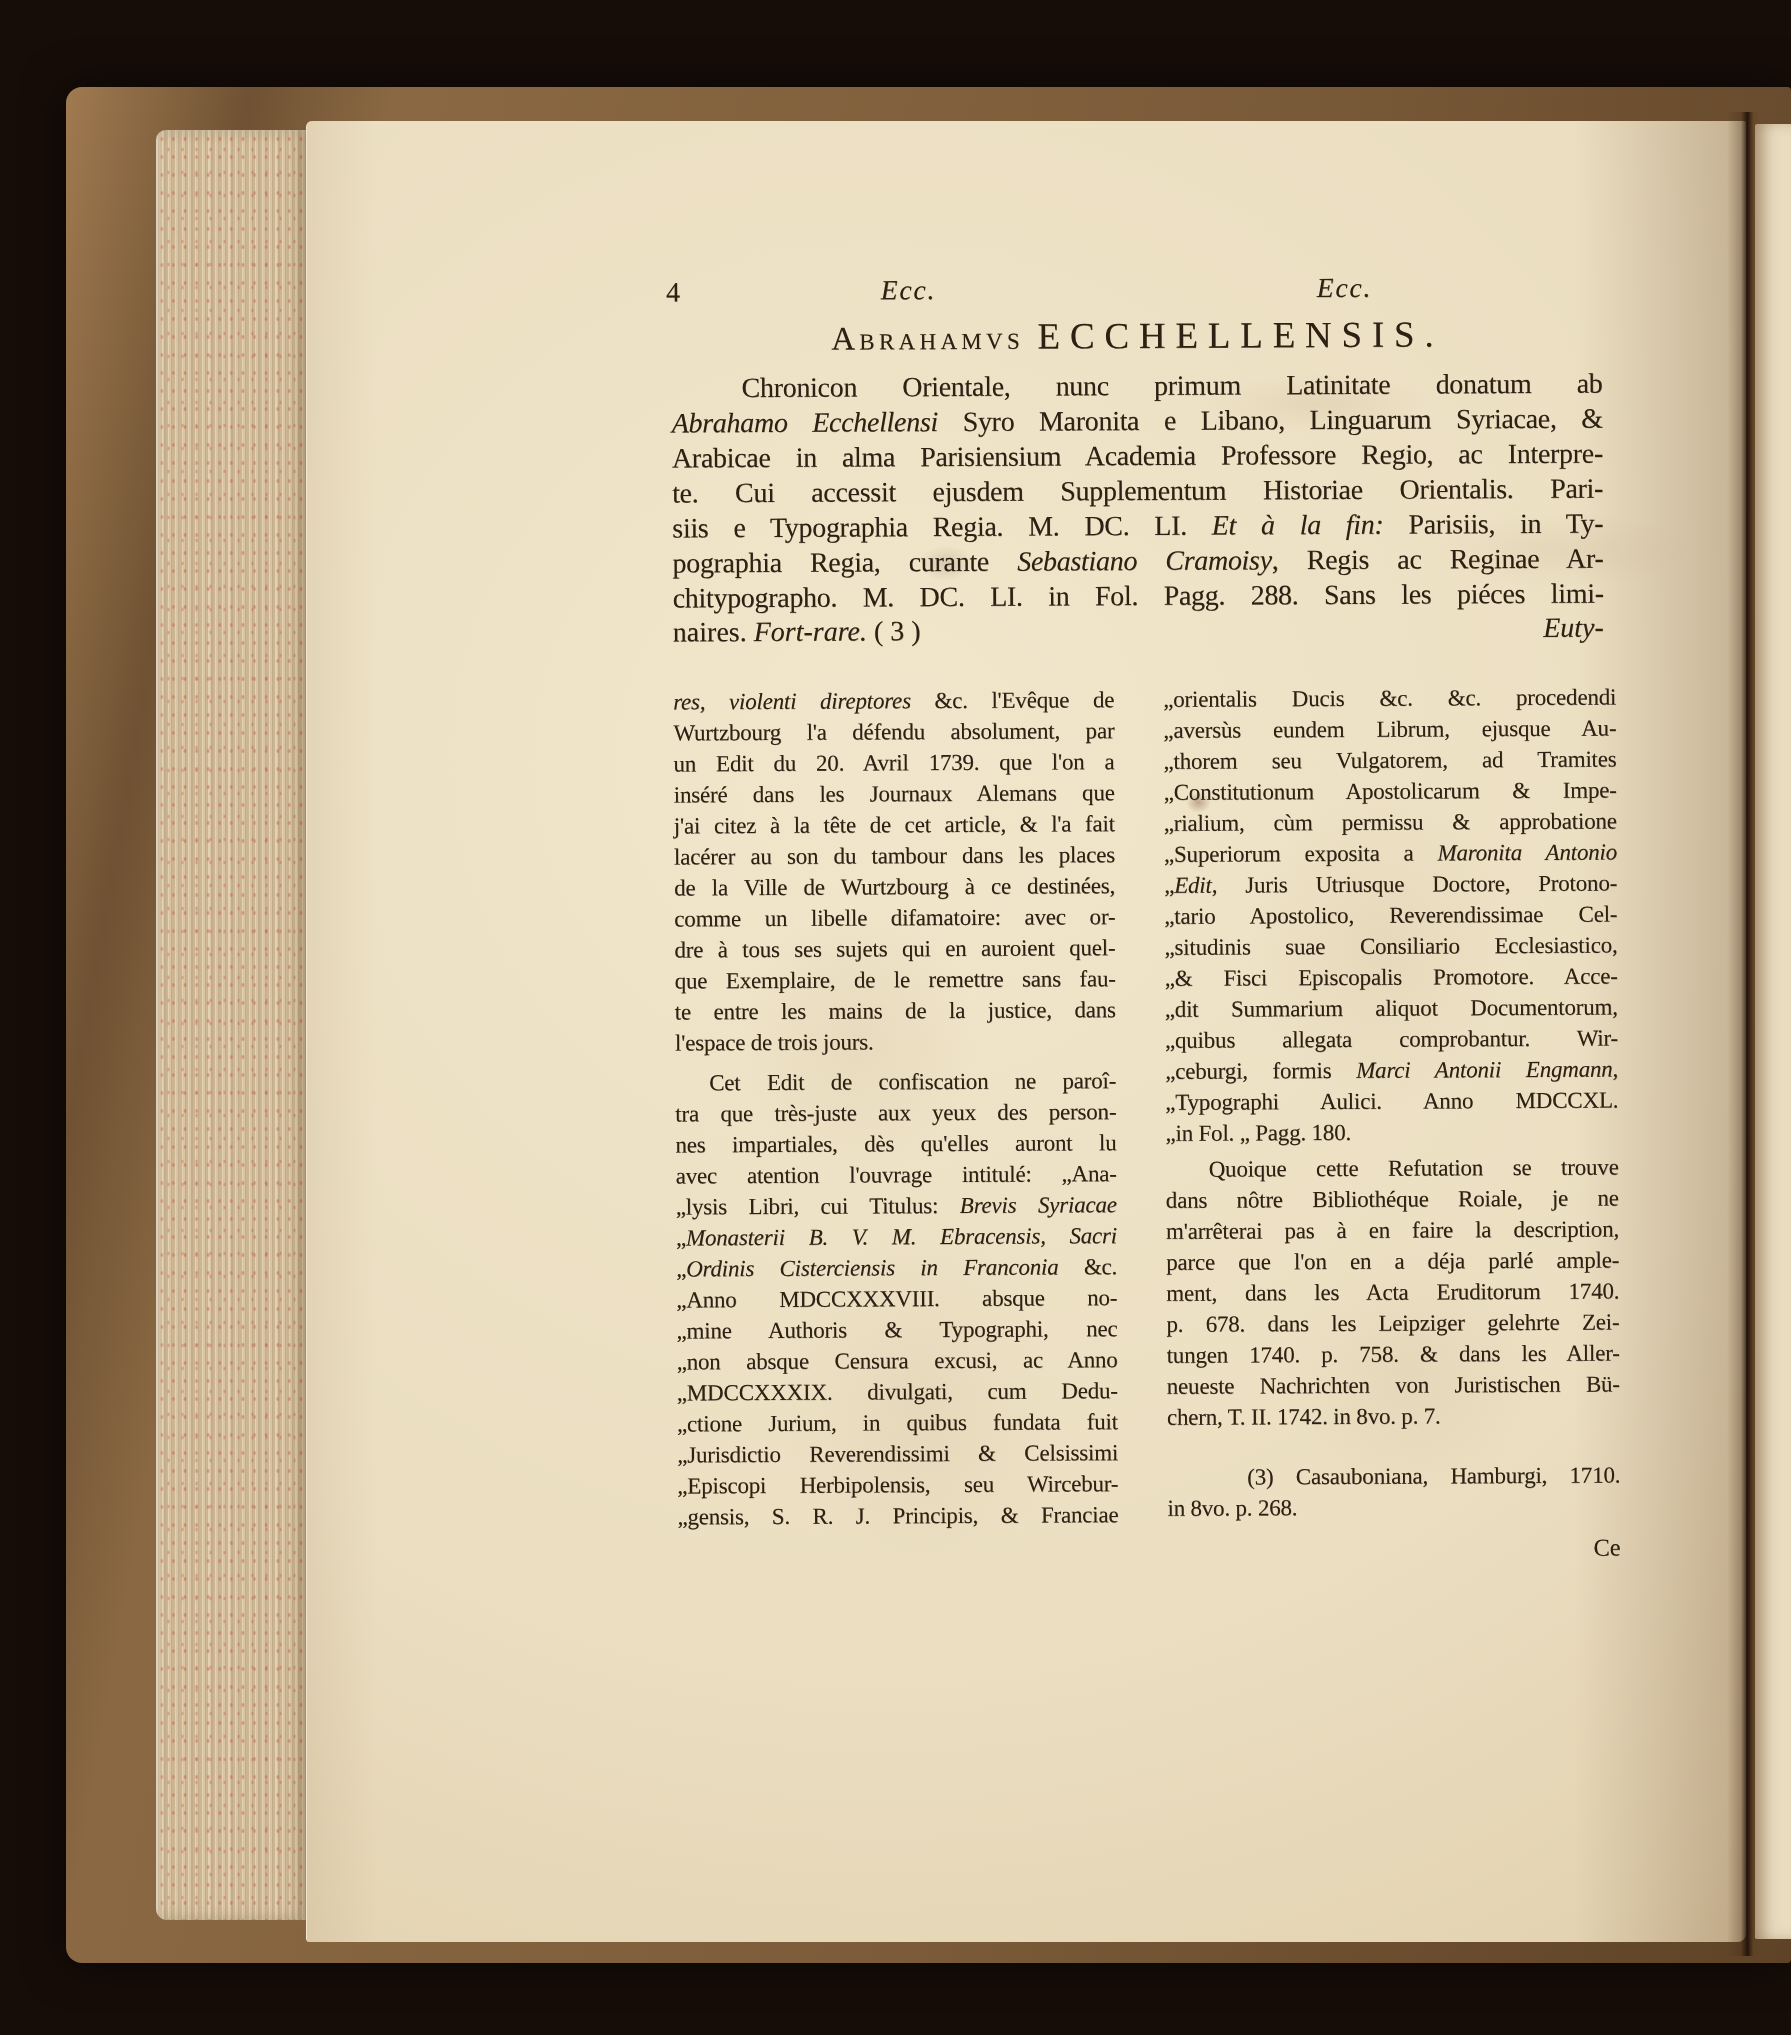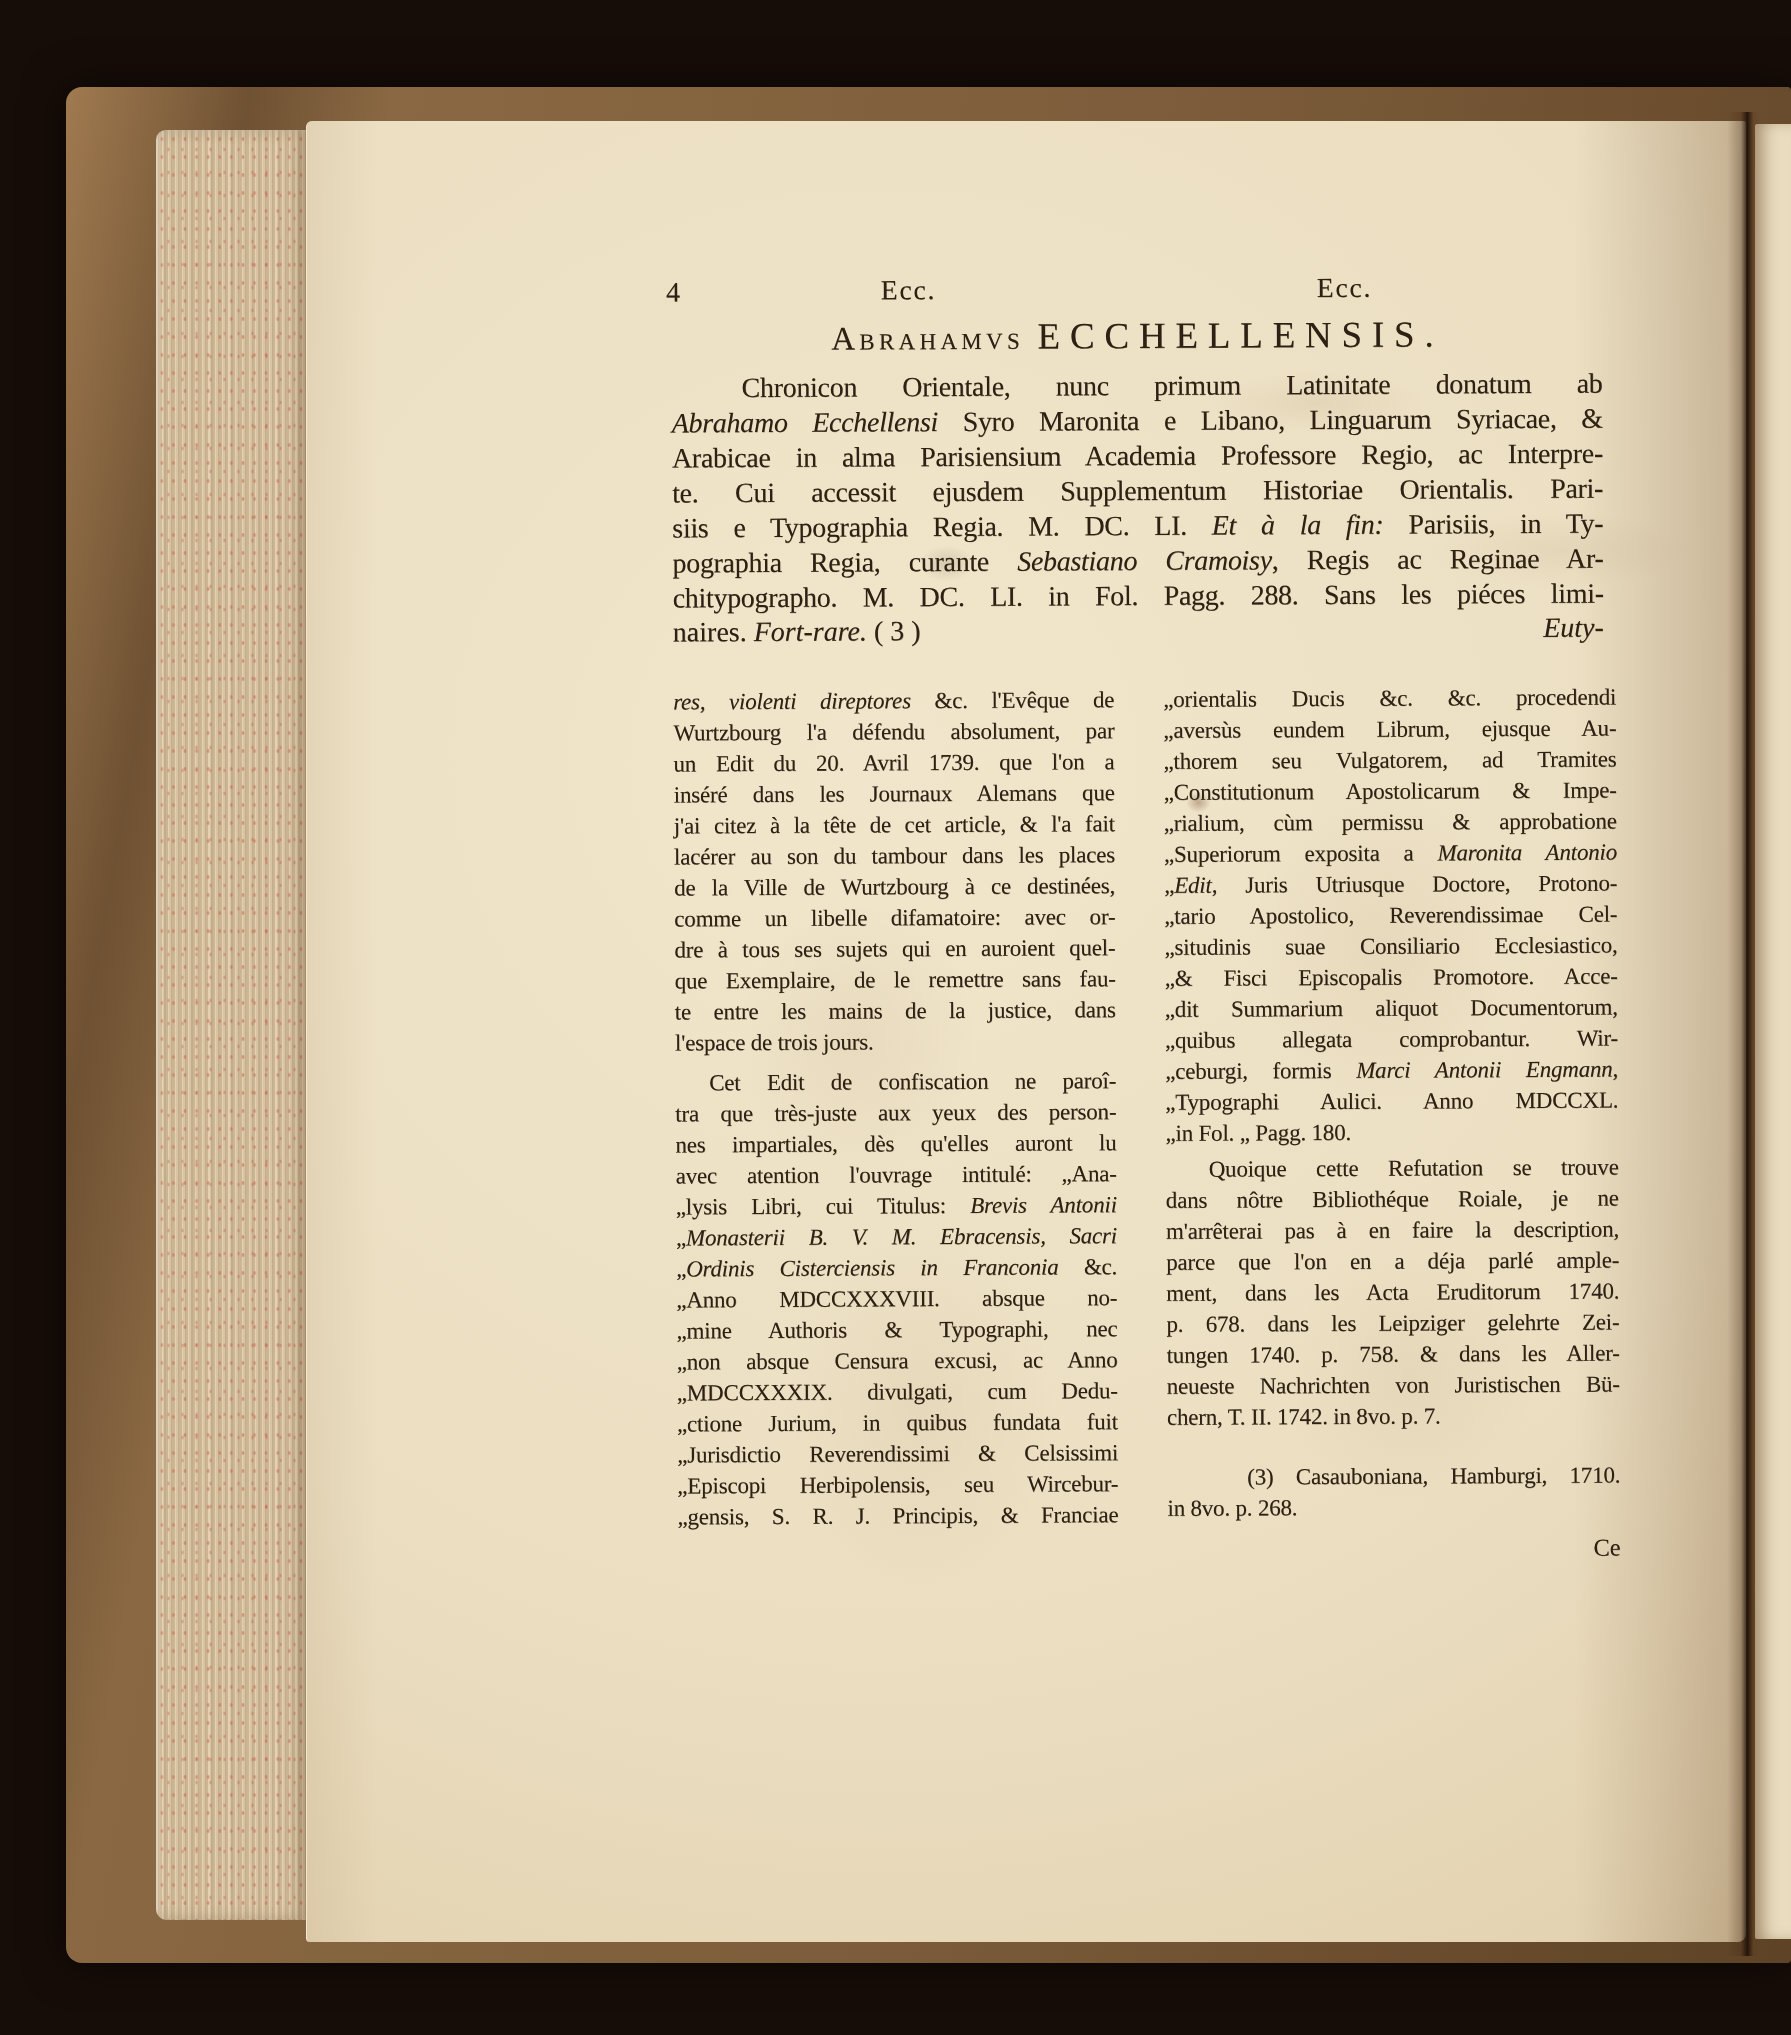--- a/index.html
+++ b/index.html
@@ -36,21 +36,21 @@
            radial-gradient(196px 257px at 613px 1287px,rgba(140,110,70,.07),transparent 70%),
            radial-gradient(184px 184px at 1103px 1256px,rgba(140,110,70,.07),transparent 70%);}
   .stain1{position:absolute;left:1186px;top:792px;width:24.5px;height:21px;border-radius:50%;
          background:radial-gradient(rgba(110,70,45,.38),rgba(110,70,45,0) 70%);}
   .stain2{position:absolute;left:919px;top:545px;width:55px;height:37px;border-radius:50%;
          background:radial-gradient(rgba(100,80,55,.18),rgba(100,80,55,0) 70%);}
   
   .text-layer{position:absolute;inset:0;transform:rotate(-0.3deg);transform-origin:1140px 858px;
          text-shadow:0.3px 0.4px 0.4px rgba(43,30,16,.40);}
   .pageno{position:absolute;left:669px;top:274px;font-size:28px;}
-  .rh{position:absolute;top:273px;width:135px;text-align:center;font-size:27.6px;letter-spacing:1.8px;}
+  .rh{position:absolute;top:273px;width:135px;text-align:center;font-size:27.6px;letter-spacing:1.8px;font-style:italic;}
   .rh-left{left:844px;}
   .rh-right{left:1280px;}
   .title{position:absolute;left:668px;top:314px;width:944px;text-align:center;white-space:nowrap;}
   .title .author{font-variant:small-caps;font-size:33px;letter-spacing:4.3px;}
   .title .surname{font-size:37px;letter-spacing:9.8px;margin-left:13.5px;}
   .lede{position:absolute;left:674px;top:368px;width:931px;
         font-size:28px;line-height:35px;letter-spacing:-0.3px;}
   .lede-tail{position:absolute;left:674px;top:612px;width:931px;font-size:28px;line-height:35px;
         display:flex;justify-content:space-between;}
   .col{position:absolute;top:684px;font-size:23px;line-height:31px;letter-spacing:-0.2px;}
@@ -113,21 +113,21 @@
           <div class="line">dre à tous ses sujets qui en auroient quel-</div>
           <div class="line">que Exemplaire, de le remettre sans fau-</div>
           <div class="line">te entre les mains de la justice, dans</div>
           <div class="line nj">l'espace de trois jours.</div>
         </div>
         <div class="para" style="margin-top: 9.2px;">
           <div class="line" style="text-indent: 34px;">Cet Edit de confiscation ne paroî-</div>
           <div class="line">tra que très-juste aux yeux des person-</div>
           <div class="line">nes impartiales, dès qu'elles auront lu</div>
           <div class="line">avec atention l'ouvrage intitulé: „Ana-</div>
-          <div class="line">„lysis Libri, cui Titulus: <i>Brevis Antonii</i></div>
+          <div class="line">„lysis Libri, cui Titulus: <i>Brevis Syriacae</i></div>
           <div class="line">„<i>Monasterii B. V. M. Ebracensis, Sacri</i></div>
           <div class="line">„<i>Ordinis Cisterciensis in Franconia</i> &amp;c.</div>
           <div class="line">„Anno MDCCXXXVIII. absque no-</div>
           <div class="line">„mine Authoris &amp; Typographi, nec</div>
           <div class="line">„non absque Censura excusi, ac Anno</div>
           <div class="line">„MDCCXXXIX. divulgati, cum Dedu-</div>
           <div class="line">„ctione Jurium, in quibus fundata fuit</div>
           <div class="line">„Jurisdictio Reverendissimi &amp; Celsissimi</div>
           <div class="line">„Episcopi Herbipolensis, seu Wircebur-</div>
           <div class="line">„gensis, S. R. J. Principis, &amp; Franciae</div>

